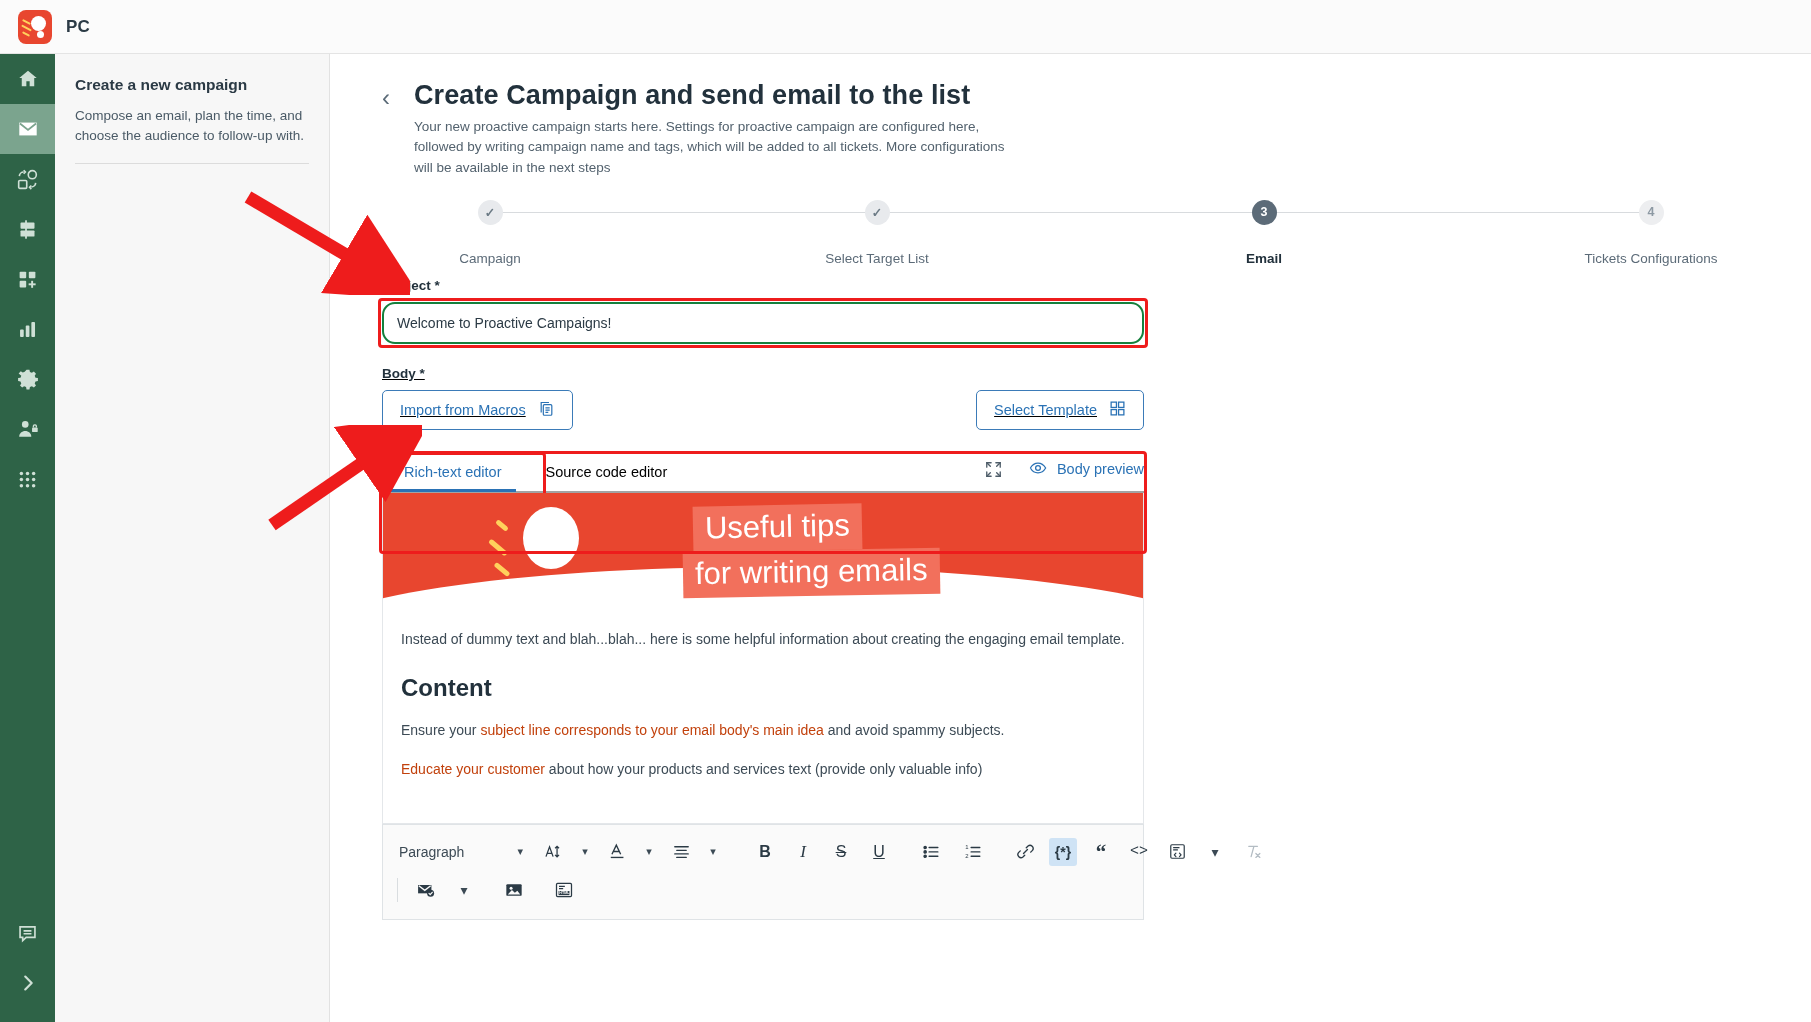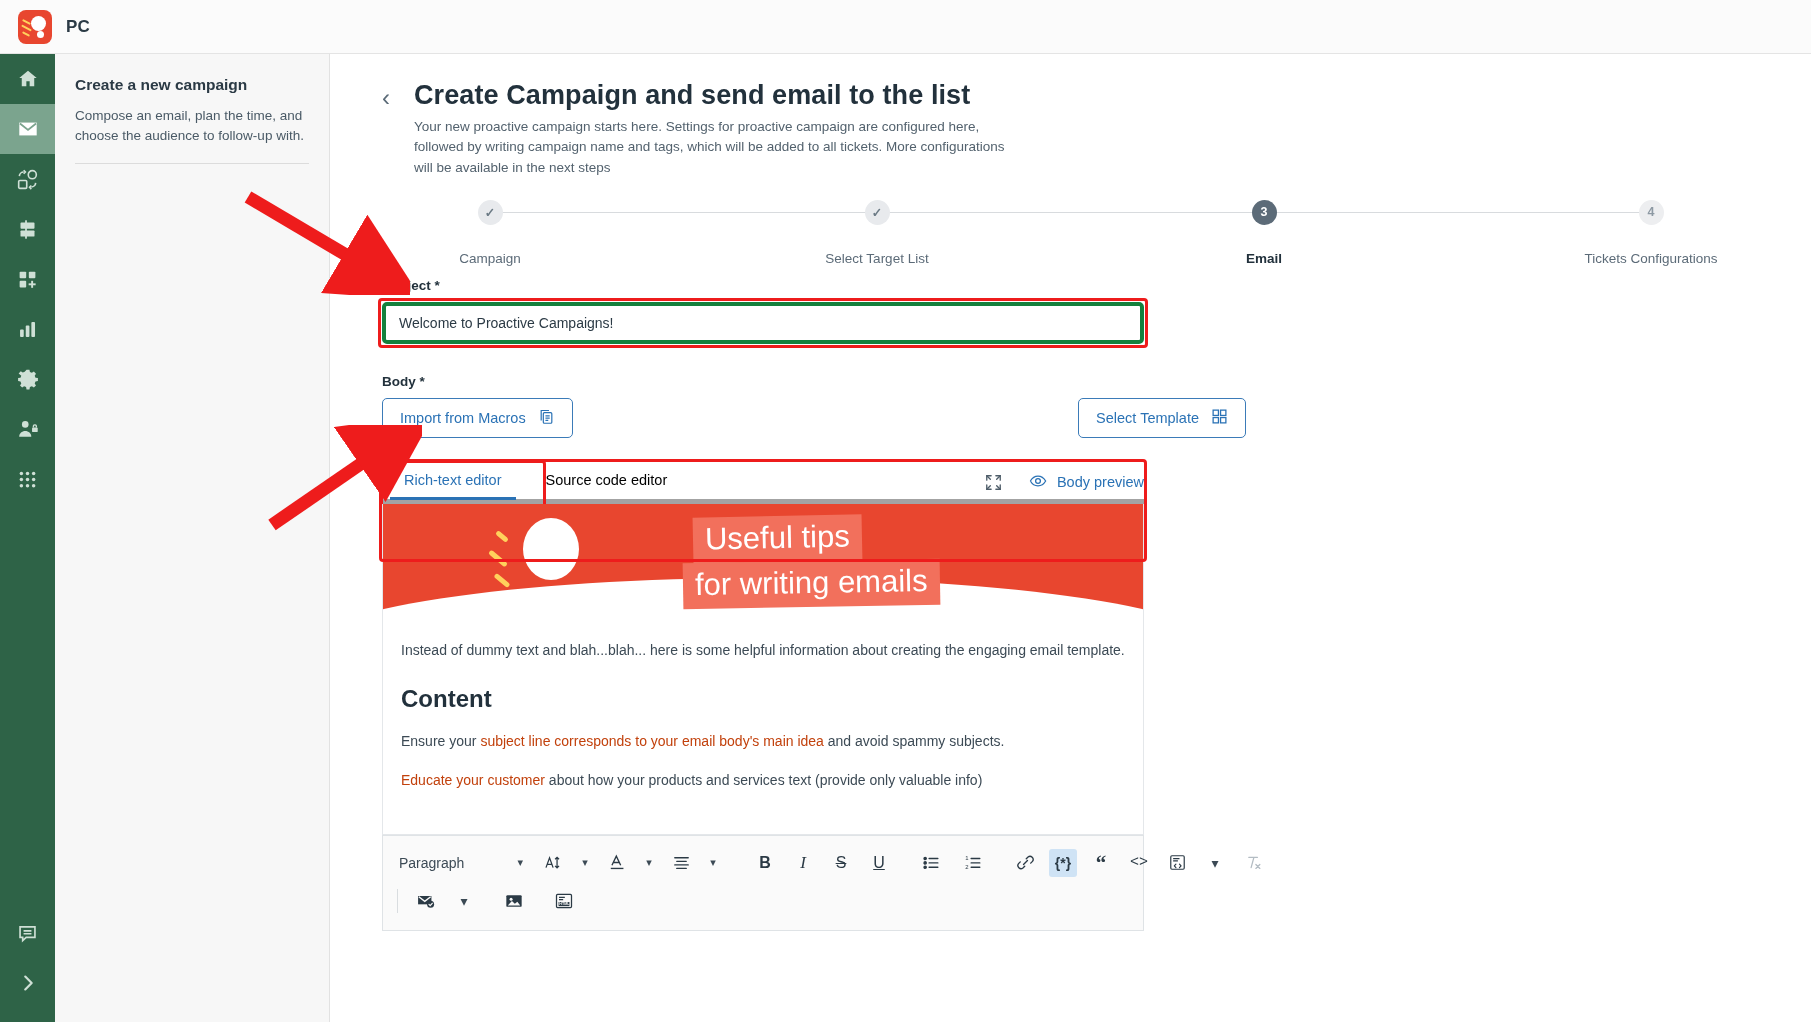--- a/index.html
+++ b/index.html
@@ -89,38 +89,38 @@
   .circle.upcoming { background: #edeef0; color: #8d99a3; }
   .step-label { margin-top: 26px; font-size: 13.5px; color: #5c6b78; white-space: nowrap; }
   .step-label.current { color: #22313c; font-weight: 600; }
   .connector { flex: 1 1 auto; height: 1px; background: #d8dbde; margin-top: 12px; }
 
   
   .form { padding: 0 12px 0 52px; }
   .field-label { font-size: 13.5px; color: #22313c; font-weight: 600; margin-bottom: 9px; }
   .subject-wrap { position: relative; width: 762px; }
   .subject-input {
-    width: 762px; height: 42px; border: 4px solid #15803d; border-radius: 5px;
+    width: 762px; height: 42px; border: 2px solid #15803d; border-radius: 13px;
     padding: 0 13px; font-size: 14px; color: #2b3a45; background: #fff;
     font-family: "Liberation Sans", sans-serif;
   }
   .hl-box { position: absolute; border: 3px solid #ee1c1c; border-radius: 4px; pointer-events: none; }
 
-  .body-block { margin-top: 30px; }
-  .btn-row { display: flex; align-items: center; width: 864px; justify-content: space-between; margin-top: 9px; }
+  .body-block { margin-top: 22px; text-decoration: underline; }
+  .btn-row { display: flex; align-items: center; width: 762px; justify-content: space-between; margin-top: 9px; }
   .outline-btn {
     display: inline-flex; align-items: center; gap: 12px;
     height: 40px; padding: 0 17px; border: 1px solid #3b7bb8; border-radius: 5px;
     background: #fff; color: #2a72b5; font-size: 14.5px; cursor: pointer;
     font-family: "Liberation Sans", sans-serif;
   }
 
   
   .editor-wrap { margin-top: 24px; width: 762px; position: relative; }
-  .tabbar { display: flex; align-items: flex-end; border-bottom: 5px solid #a3a3a3; position: relative; }
+  .tabbar { display: flex; align-items: center; border-bottom: 2px solid #a3a3a3; position: relative; }
   .tab {
     padding: 10px 22px 11px 22px; font-size: 14.5px; color: #000000; cursor: pointer;
     position: relative;
   }
   .tab.active { color: #2a72b5; }
   .tab.active::after {
     content: ""; position: absolute; left: 8px; right: 8px; bottom: -1px; height: 3px; background: #2a72b5;
   }
   .tabbar-right { margin-left: auto; display: flex; align-items: center; gap: 26px; padding-bottom: 6px; }
   .expand-icon { color: #4e5d69; cursor: pointer; display: flex; }

